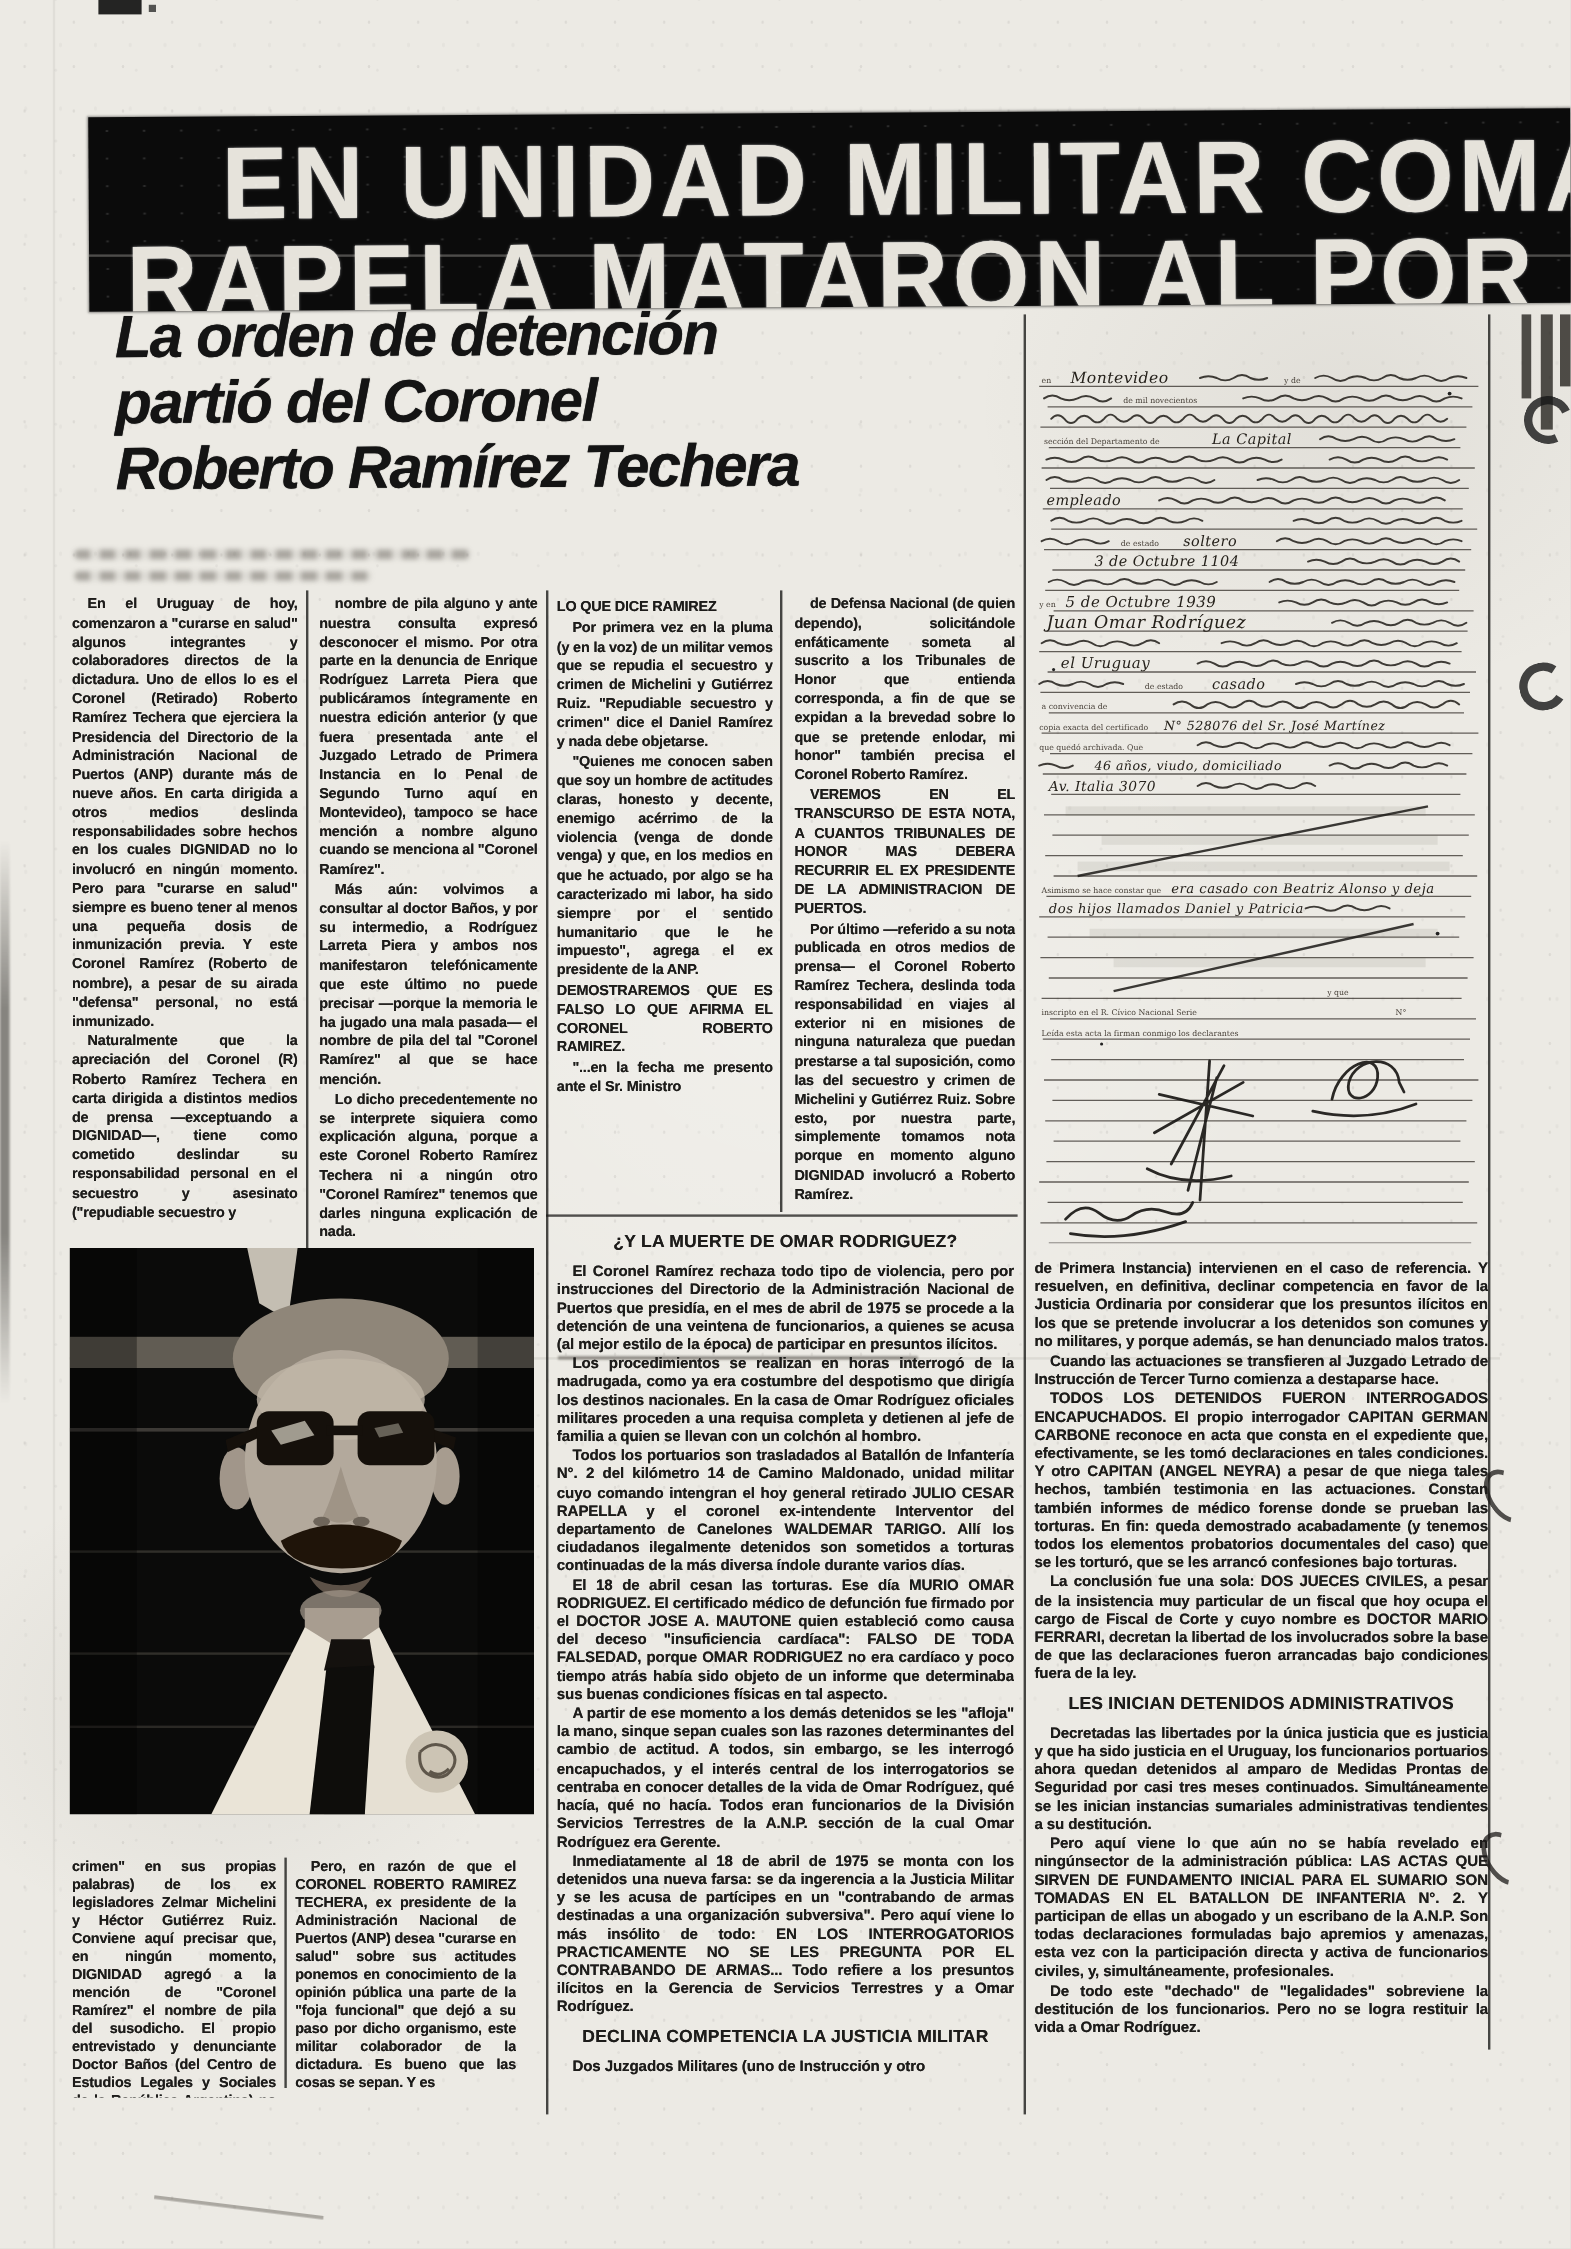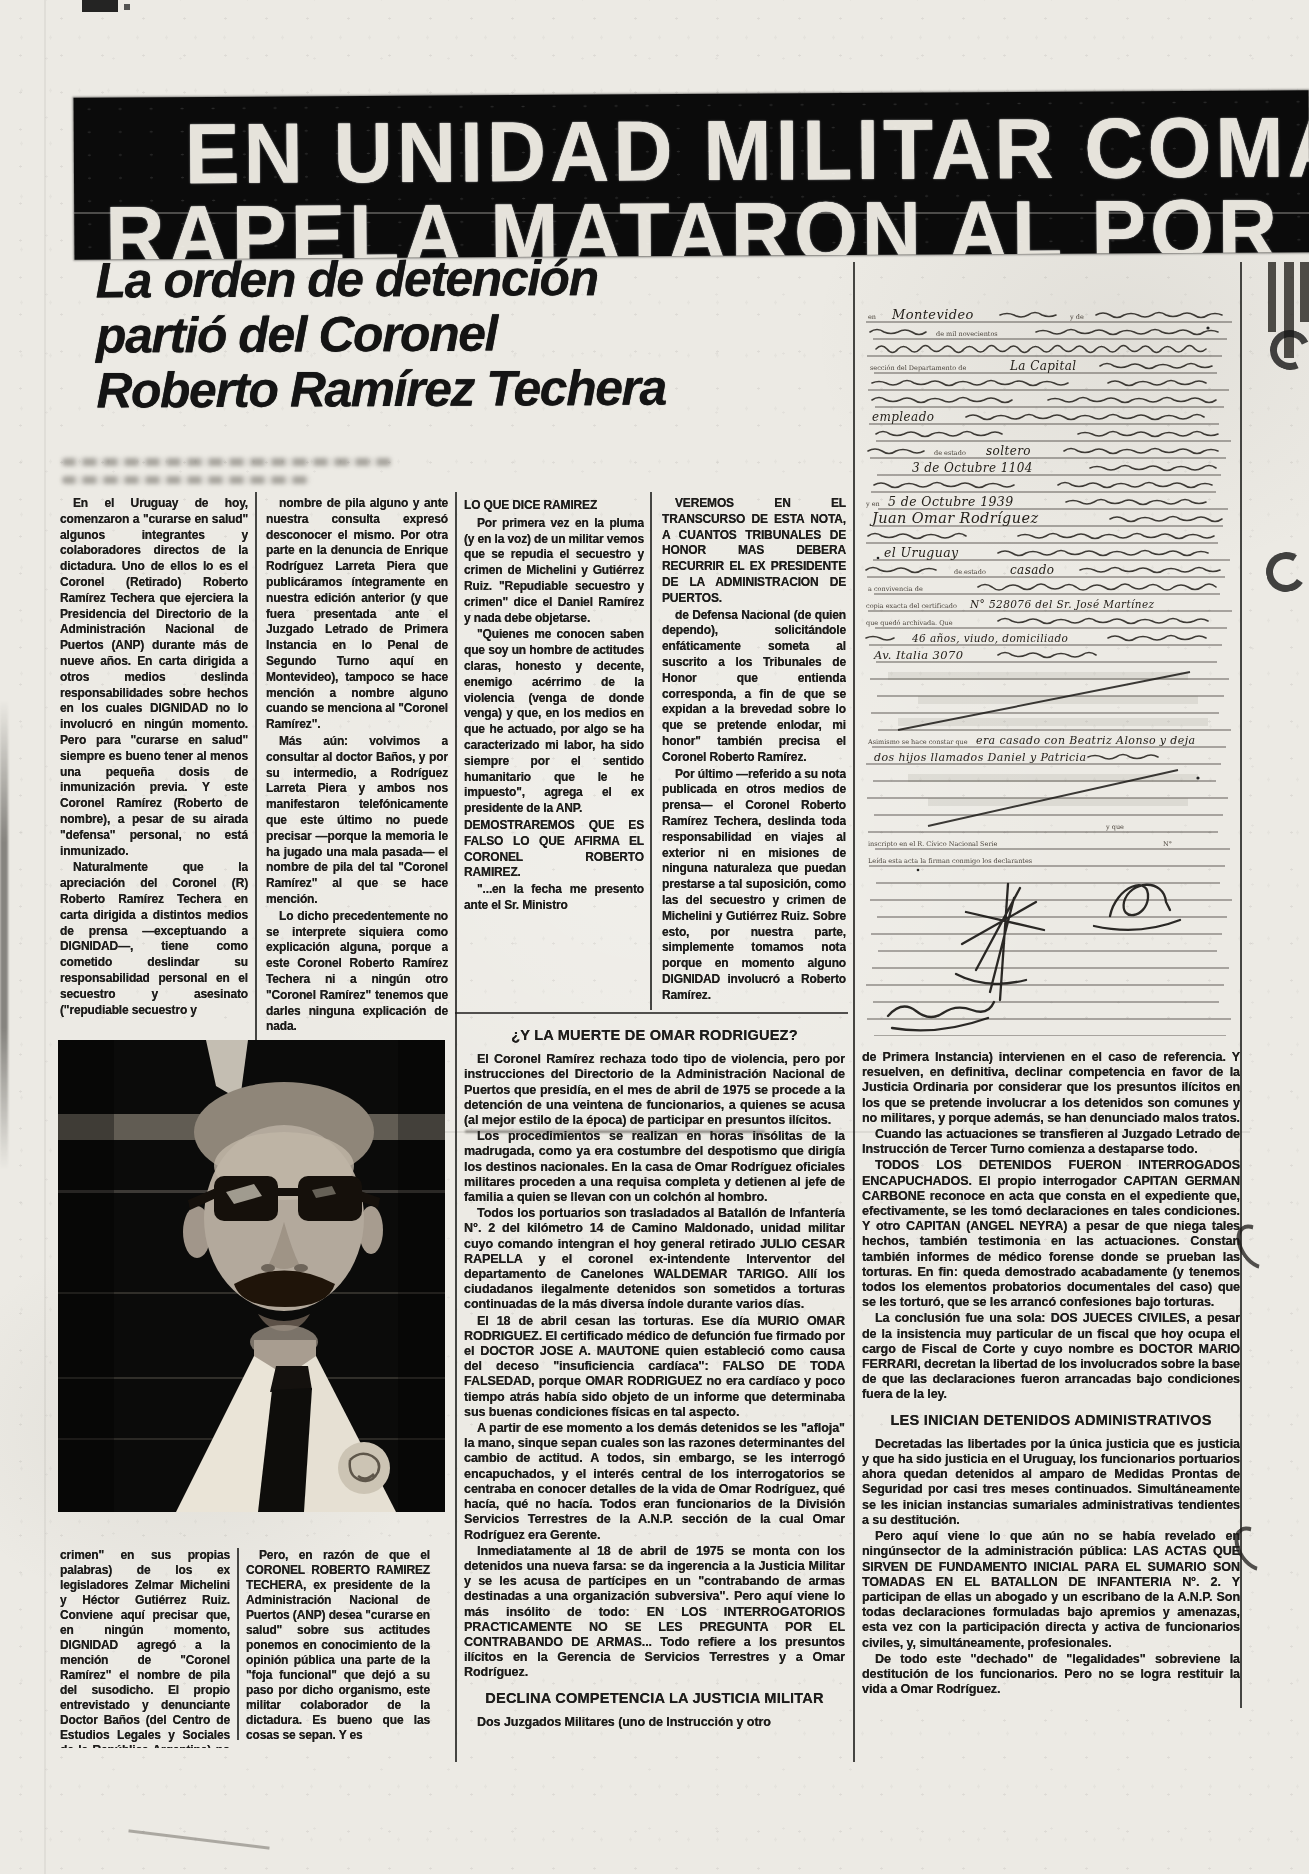--- a/index.html
+++ b/index.html
@@ -110,22 +110,22 @@
       <div class="blk p">Lo dicho precedentemente no se interprete siquiera como explicación alguna, porque a este Coronel Roberto Ramírez Techera ni a ningún otro "Coronel Ramírez" tenemos que darles ninguna explicación de nada.</div>
     </div>
   <div class="col narrow" style="left:464px;top:496px;width:180px;height:522px">
       <div class="blk h">LO QUE DICE RAMIREZ</div>
       <div class="blk p">Por primera vez en la pluma (y en la voz) de un militar vemos que se repudia el secuestro y crimen de Michelini y Gutiérrez Ruiz. "Repudiable secuestro y crimen" dice el Daniel Ramírez y nada debe objetarse.</div>
       <div class="blk p">"Quienes me conocen saben que soy un hombre de actitudes claras, honesto y decente, enemigo acérrimo de la violencia (venga de donde venga) y que, en los medios en que he actuado, por algo se ha caracterizado mi labor, ha sido siempre por el sentido humanitario que le he impuesto", agrega el ex presidente de la ANP.</div>
       <div class="blk caps">DEMOSTRAREMOS QUE ES FALSO LO QUE AFIRMA EL CORONEL ROBERTO RAMIREZ.</div>
       <div class="blk p">"...en la fecha me presento ante el Sr. Ministro</div>
     </div>
   <div class="col narrow" style="left:662px;top:496px;width:184px;height:530px">
+      <div class="blk p">de Defensa Nacional (de quien dependo), solicitándole enfáticamente someta al suscrito a los Tribunales de Honor que entienda corresponda, a fin de que se expidan a la brevedad sobre lo que se pretende enlodar, mi honor" también precisa el Coronel Roberto Ramírez.</div>
       <div class="blk p">VEREMOS EN EL TRANSCURSO DE ESTA NOTA, A CUANTOS TRIBUNALES DE HONOR MAS DEBERA RECURRIR EL EX PRESIDENTE DE LA ADMINISTRACION DE PUERTOS.</div>
-      <div class="blk p">de Defensa Nacional (de quien dependo), solicitándole enfáticamente someta al suscrito a los Tribunales de Honor que entienda corresponda, a fin de que se expidan a la brevedad sobre lo que se pretende enlodar, mi honor" también precisa el Coronel Roberto Ramírez.</div>
       <div class="blk p">Por último —referido a su nota publicada en otros medios de prensa— el Coronel Roberto Ramírez Techera, deslinda toda responsabilidad en viajes al exterior ni en misiones de ninguna naturaleza que puedan prestarse a tal suposición, como las del secuestro y crimen de Michelini y Gutiérrez Ruiz. Sobre esto, por nuestra parte, simplemente tomamos nota porque en momento alguno DIGNIDAD involucró a Roberto Ramírez.</div>
     </div>
 
   <svg class="photo" viewBox="0 0 387 472" role="img" aria-label="Retrato en blanco y negro de un hombre con lentes oscuros, bigote, camisa de cuello ancho y corbata oscura">
     <rect x="0" y="0" width="387" height="472" fill="#0b0b0a"></rect>
     <polygon points="148,0 190,0 182,60 158,46" fill="#d8d2c4" opacity=".9"></polygon>
     <rect x="0" y="74" width="387" height="26" fill="#c9bfae" opacity=".45"></rect>
     <rect x="0" y="150" width="387" height="3" fill="#8a8378" opacity=".4"></rect>
     <rect x="0" y="252" width="387" height="2" fill="#8a8378" opacity=".3"></rect>
     <rect x="0" y="337" width="387" height="2" fill="#8a8378" opacity=".3"></rect>
@@ -167,32 +167,32 @@
       <div class="blk caps">crimen" en sus propias palabras) de los ex legisladores Zelmar Michelini y Héctor Gutiérrez Ruiz. Conviene aquí precisar que, en ningún momento, DIGNIDAD agregó a la mención de "Coronel Ramírez" el nombre de pila del susodicho. El propio entrevistado y denunciante Doctor Baños (del Centro de Estudios Legales y Sociales de la República Argentina) no mencionó</div>
     </div>
   <div class="col small" style="left:246px;top:1548px;width:184px;height:200px">
       <div class="blk p">Pero, en razón de que el CORONEL ROBERTO RAMIREZ TECHERA, ex presidente de la Administración Nacional de Puertos (ANP) desea "curarse en salud" sobre sus actitudes ponemos en conocimiento de la opinión pública una parte de la "foja funcional" que dejó a su paso por dicho organismo, este militar colaborador de la dictadura. Es bueno que las cosas se sepan. Y es</div>
     </div>
 
   <div class="strike-smudge"></div>
   <div class="col wide" style="left:464px;top:1018px;width:381px;height:748px">
       <div class="blk hc">¿Y LA MUERTE DE OMAR RODRIGUEZ?</div>
       <div class="blk p">El Coronel Ramírez rechaza todo tipo de violencia, pero por instrucciones del Directorio de la Administración Nacional de Puertos que presidía, en el mes de abril de 1975 se procede a la detención de una veintena de funcionarios, a quienes se acusa (al mejor estilo de la época) de participar en presuntos ilícitos.</div>
-      <div class="blk p">Los procedimientos se realizan en horas insólitas de la madrugada, como ya era costumbre del despotismo que dirigía los destinos nacionales. En la casa de Omar Rodríguez oficiales militares proceden a una requisa completa y detienen al jefe de familia a quien se llevan con un colchón al hombro.</div>
+      <div class="blk p">Los procedimientos se realizan en horas interrogó de la madrugada, como ya era costumbre del despotismo que dirigía los destinos nacionales. En la casa de Omar Rodríguez oficiales militares proceden a una requisa completa y detienen al jefe de familia a quien se llevan con un colchón al hombro.</div>
       <div class="blk p">Todos los portuarios son trasladados al Batallón de Infantería N°. 2 del kilómetro 14 de Camino Maldonado, unidad militar cuyo comando intengran el hoy general retirado JULIO CESAR RAPELLA y el coronel ex-intendente Interventor del departamento de Canelones WALDEMAR TARIGO. Allí los ciudadanos ilegalmente detenidos son sometidos a torturas continuadas de la más diversa índole durante varios días.</div>
       <div class="blk p">El 18 de abril cesan las torturas. Ese día MURIO OMAR RODRIGUEZ. El certificado médico de defunción fue firmado por el DOCTOR JOSE A. MAUTONE quien estableció como causa del deceso "insuficiencia cardíaca": FALSO DE TODA FALSEDAD, porque OMAR RODRIGUEZ no era cardíaco y poco tiempo atrás había sido objeto de un informe que determinaba sus buenas condiciones físicas en tal aspecto.</div>
       <div class="blk p">A partir de ese momento a los demás detenidos se les "afloja" la mano, sinque sepan cuales son las razones determinantes del cambio de actitud. A todos, sin embargo, se les interrogó encapuchados, y el interés central de los interrogatorios se centraba en conocer detalles de la vida de Omar Rodríguez, qué hacía, qué no hacía. Todos eran funcionarios de la División Servicios Terrestres de la A.N.P. sección de la cual Omar Rodríguez era Gerente.</div>
       <div class="blk p">Inmediatamente al 18 de abril de 1975 se monta con los detenidos una nueva farsa: se da ingerencia a la Justicia Militar y se les acusa de partícipes en un "contrabando de armas destinadas a una organización subversiva". Pero aquí viene lo más insólito de todo: EN LOS INTERROGATORIOS PRACTICAMENTE NO SE LES PREGUNTA POR EL CONTRABANDO DE ARMAS... Todo refiere a los presuntos ilícitos en la Gerencia de Servicios Terrestres y a Omar Rodríguez.</div>
       <div class="blk hc">DECLINA COMPETENCIA LA JUSTICIA MILITAR</div>
       <div class="blk p">Dos Juzgados Militares (uno de Instrucción y otro</div>
     </div>
 
   <div class="col wide" style="left:862px;top:1050px;width:378px;height:716px">
       <div class="blk caps">de Primera Instancia) intervienen en el caso de referencia. Y resuelven, en definitiva, declinar competencia en favor de la Justicia Ordinaria por considerar que los presuntos ilícitos en los que se pretende involucrar a los detenidos son comunes y no militares, y porque además, se han denunciado malos tratos.</div>
-      <div class="blk p">Cuando las actuaciones se transfieren al Juzgado Letrado de Instrucción de Tercer Turno comienza a destaparse todo.</div>
+      <div class="blk p">Cuando las actuaciones se transfieren al Juzgado Letrado de Instrucción de Tercer Turno comienza a destaparse hace.</div>
       <div class="blk p">TODOS LOS DETENIDOS FUERON INTERROGADOS ENCAPUCHADOS. El propio interrogador CAPITAN GERMAN CARBONE reconoce en acta que consta en el expediente que, efectivamente, se les tomó declaraciones en tales condiciones. Y otro CAPITAN (ANGEL NEYRA) a pesar de que niega tales hechos, también testimonia en las actuaciones. Constan también informes de médico forense donde se prueban las torturas. En fin: queda demostrado acabadamente (y tenemos todos los elementos probatorios documentales del caso) que se les torturó, que se les arrancó confesiones bajo torturas.</div>
       <div class="blk p">La conclusión fue una sola: DOS JUECES CIVILES, a pesar de la insistencia muy particular de un fiscal que hoy ocupa el cargo de Fiscal de Corte y cuyo nombre es DOCTOR MARIO FERRARI, decretan la libertad de los involucrados sobre la base de que las declaraciones fueron arrancadas bajo condiciones fuera de la ley.</div>
       <div class="blk hc">LES INICIAN DETENIDOS ADMINISTRATIVOS</div>
       <div class="blk p">Decretadas las libertades por la única justicia que es justicia y que ha sido justicia en el Uruguay, los funcionarios portuarios ahora quedan detenidos al amparo de Medidas Prontas de Seguridad por casi tres meses continuados. Simultáneamente se les inician instancias sumariales administrativas tendientes a su destitución.</div>
       <div class="blk p">Pero aquí viene lo que aún no se había revelado en ningúnsector de la administración pública: LAS ACTAS QUE SIRVEN DE FUNDAMENTO INICIAL PARA EL SUMARIO SON TOMADAS EN EL BATALLON DE INFANTERIA N°. 2. Y participan de ellas un abogado y un escribano de la A.N.P. Son todas declaraciones formuladas bajo apremios y amenazas, esta vez con la participación directa y activa de funcionarios civiles, y, simultáneamente, profesionales.</div>
       <div class="blk p">De todo este "dechado" de "legalidades" sobreviene la destitución de los funcionarios. Pero no se logra restituir la vida a Omar Rodríguez.</div>
     </div>
 
   <svg class="cert" viewBox="0 0 382 778" role="img" aria-label="Acta manuscrita del Registro Civil con firmas, parcialmente tachada con líneas diagonales">
     <g id="cert-lines">

